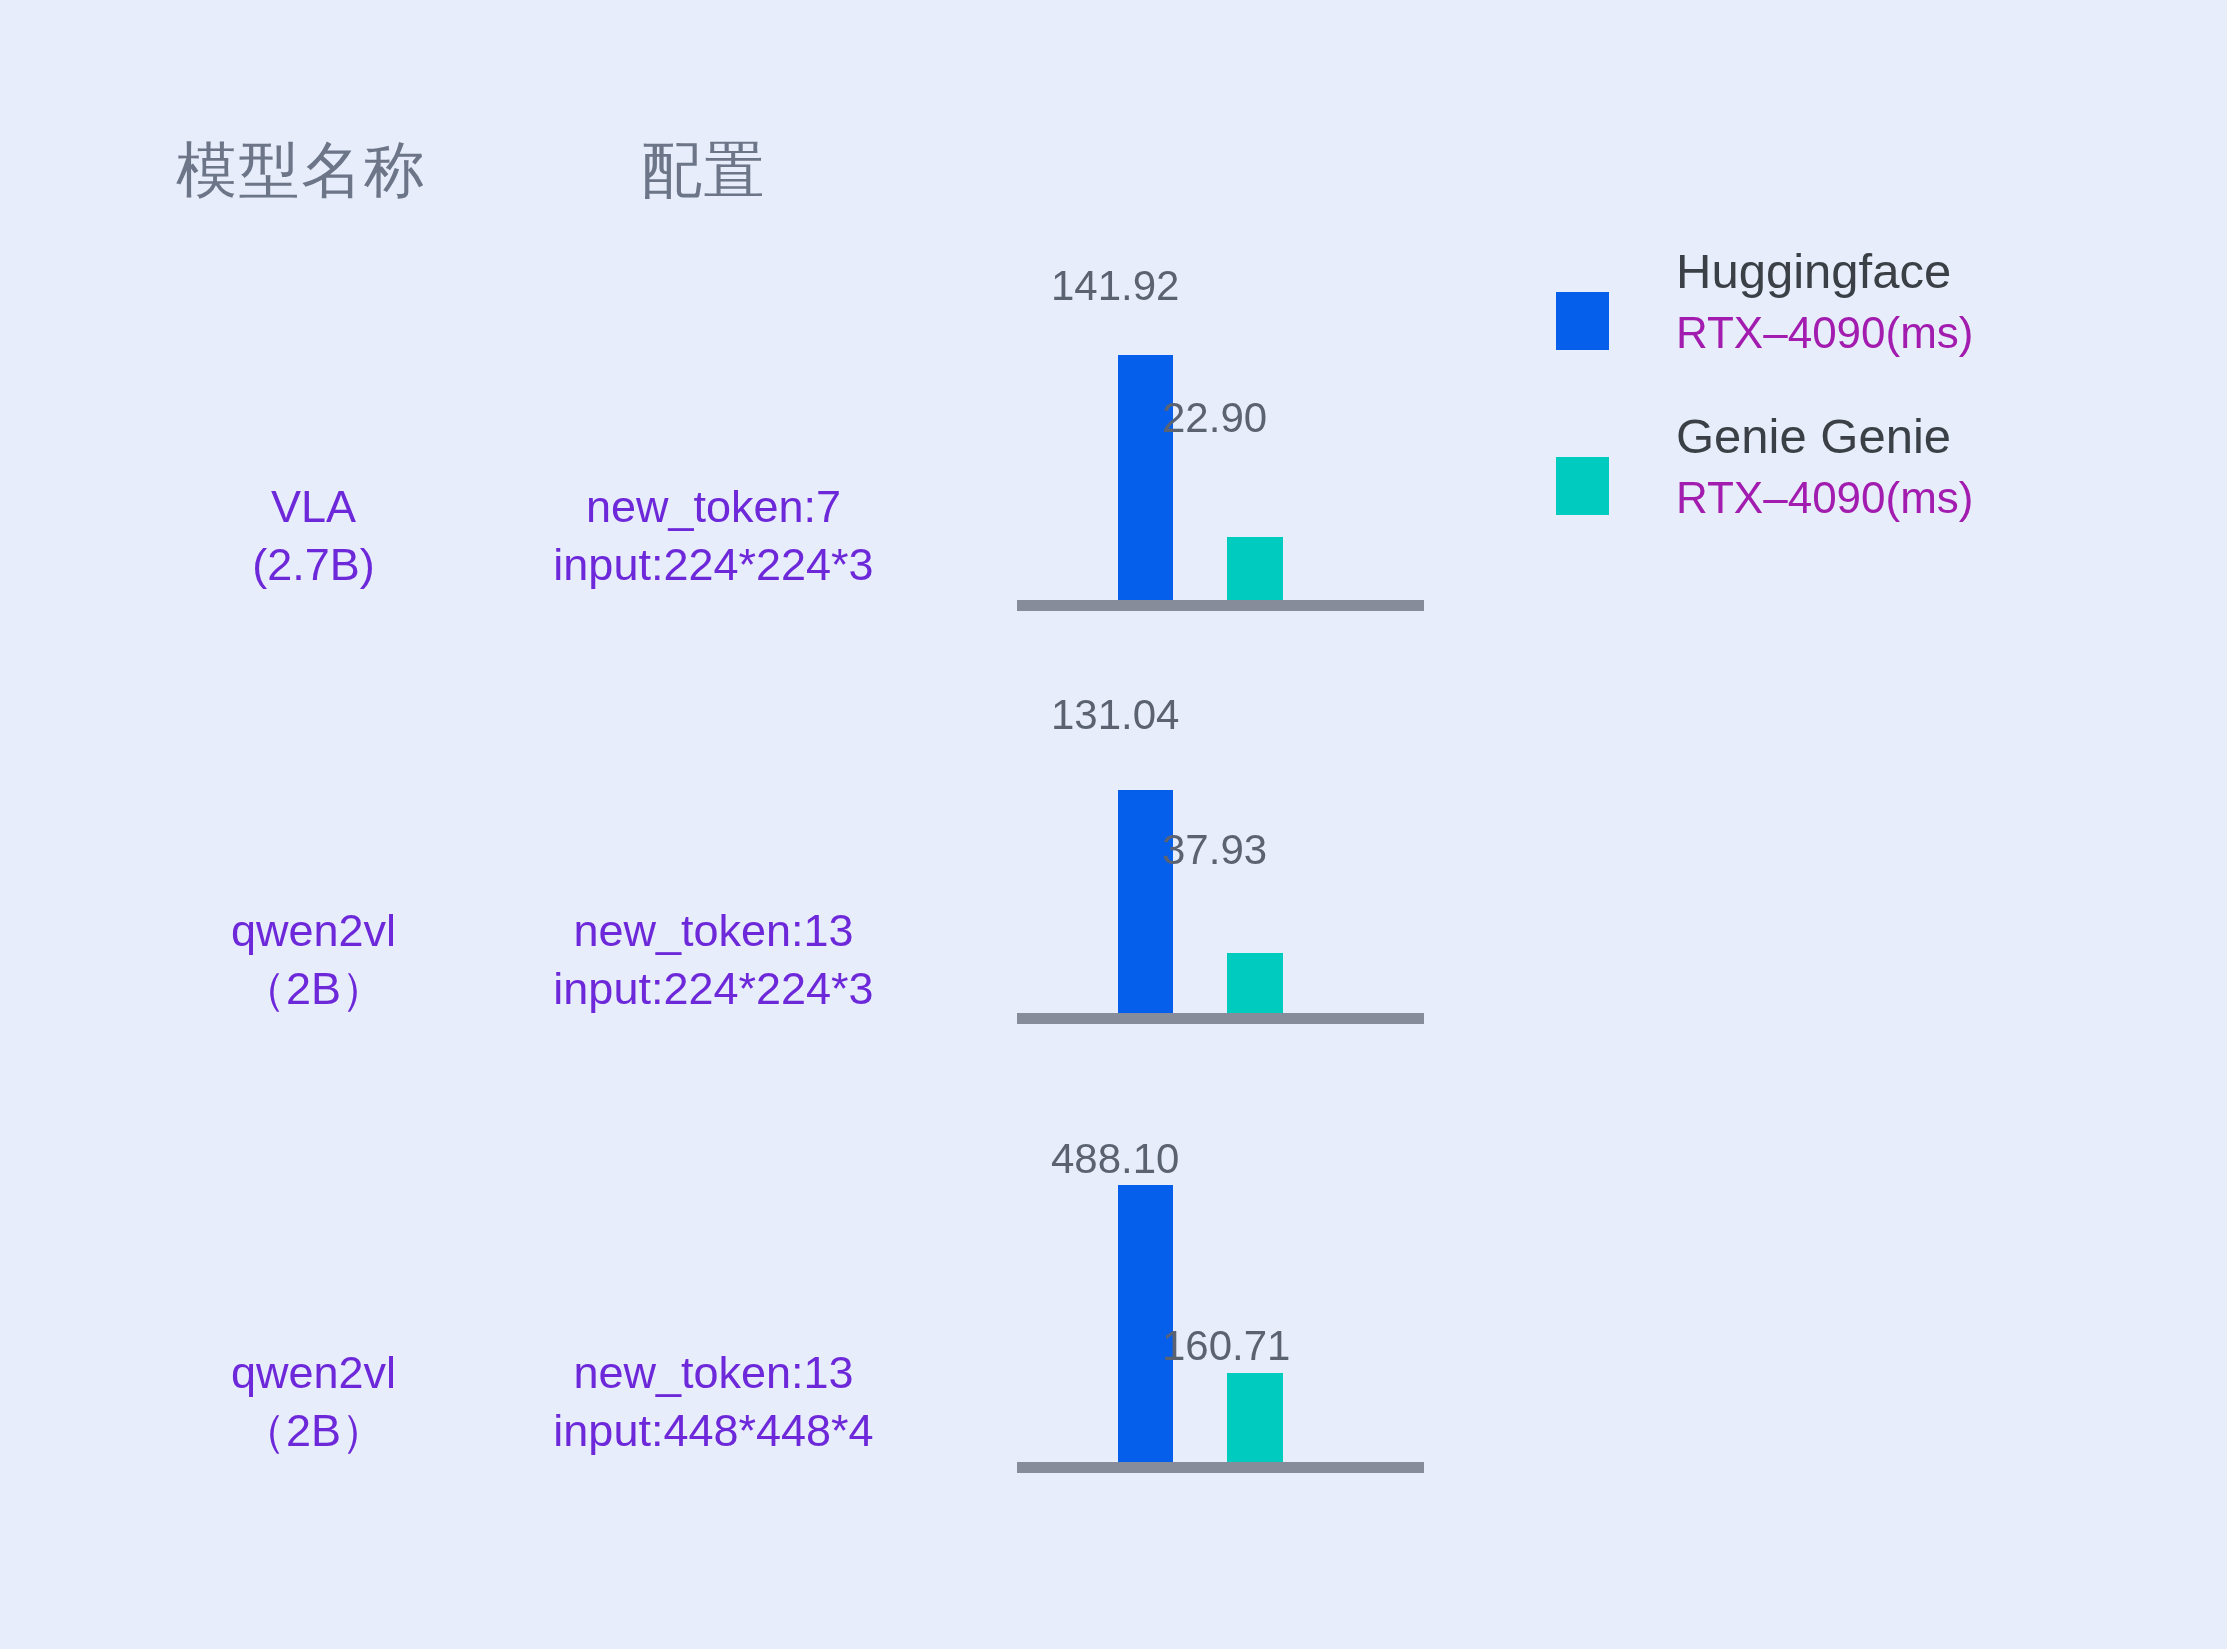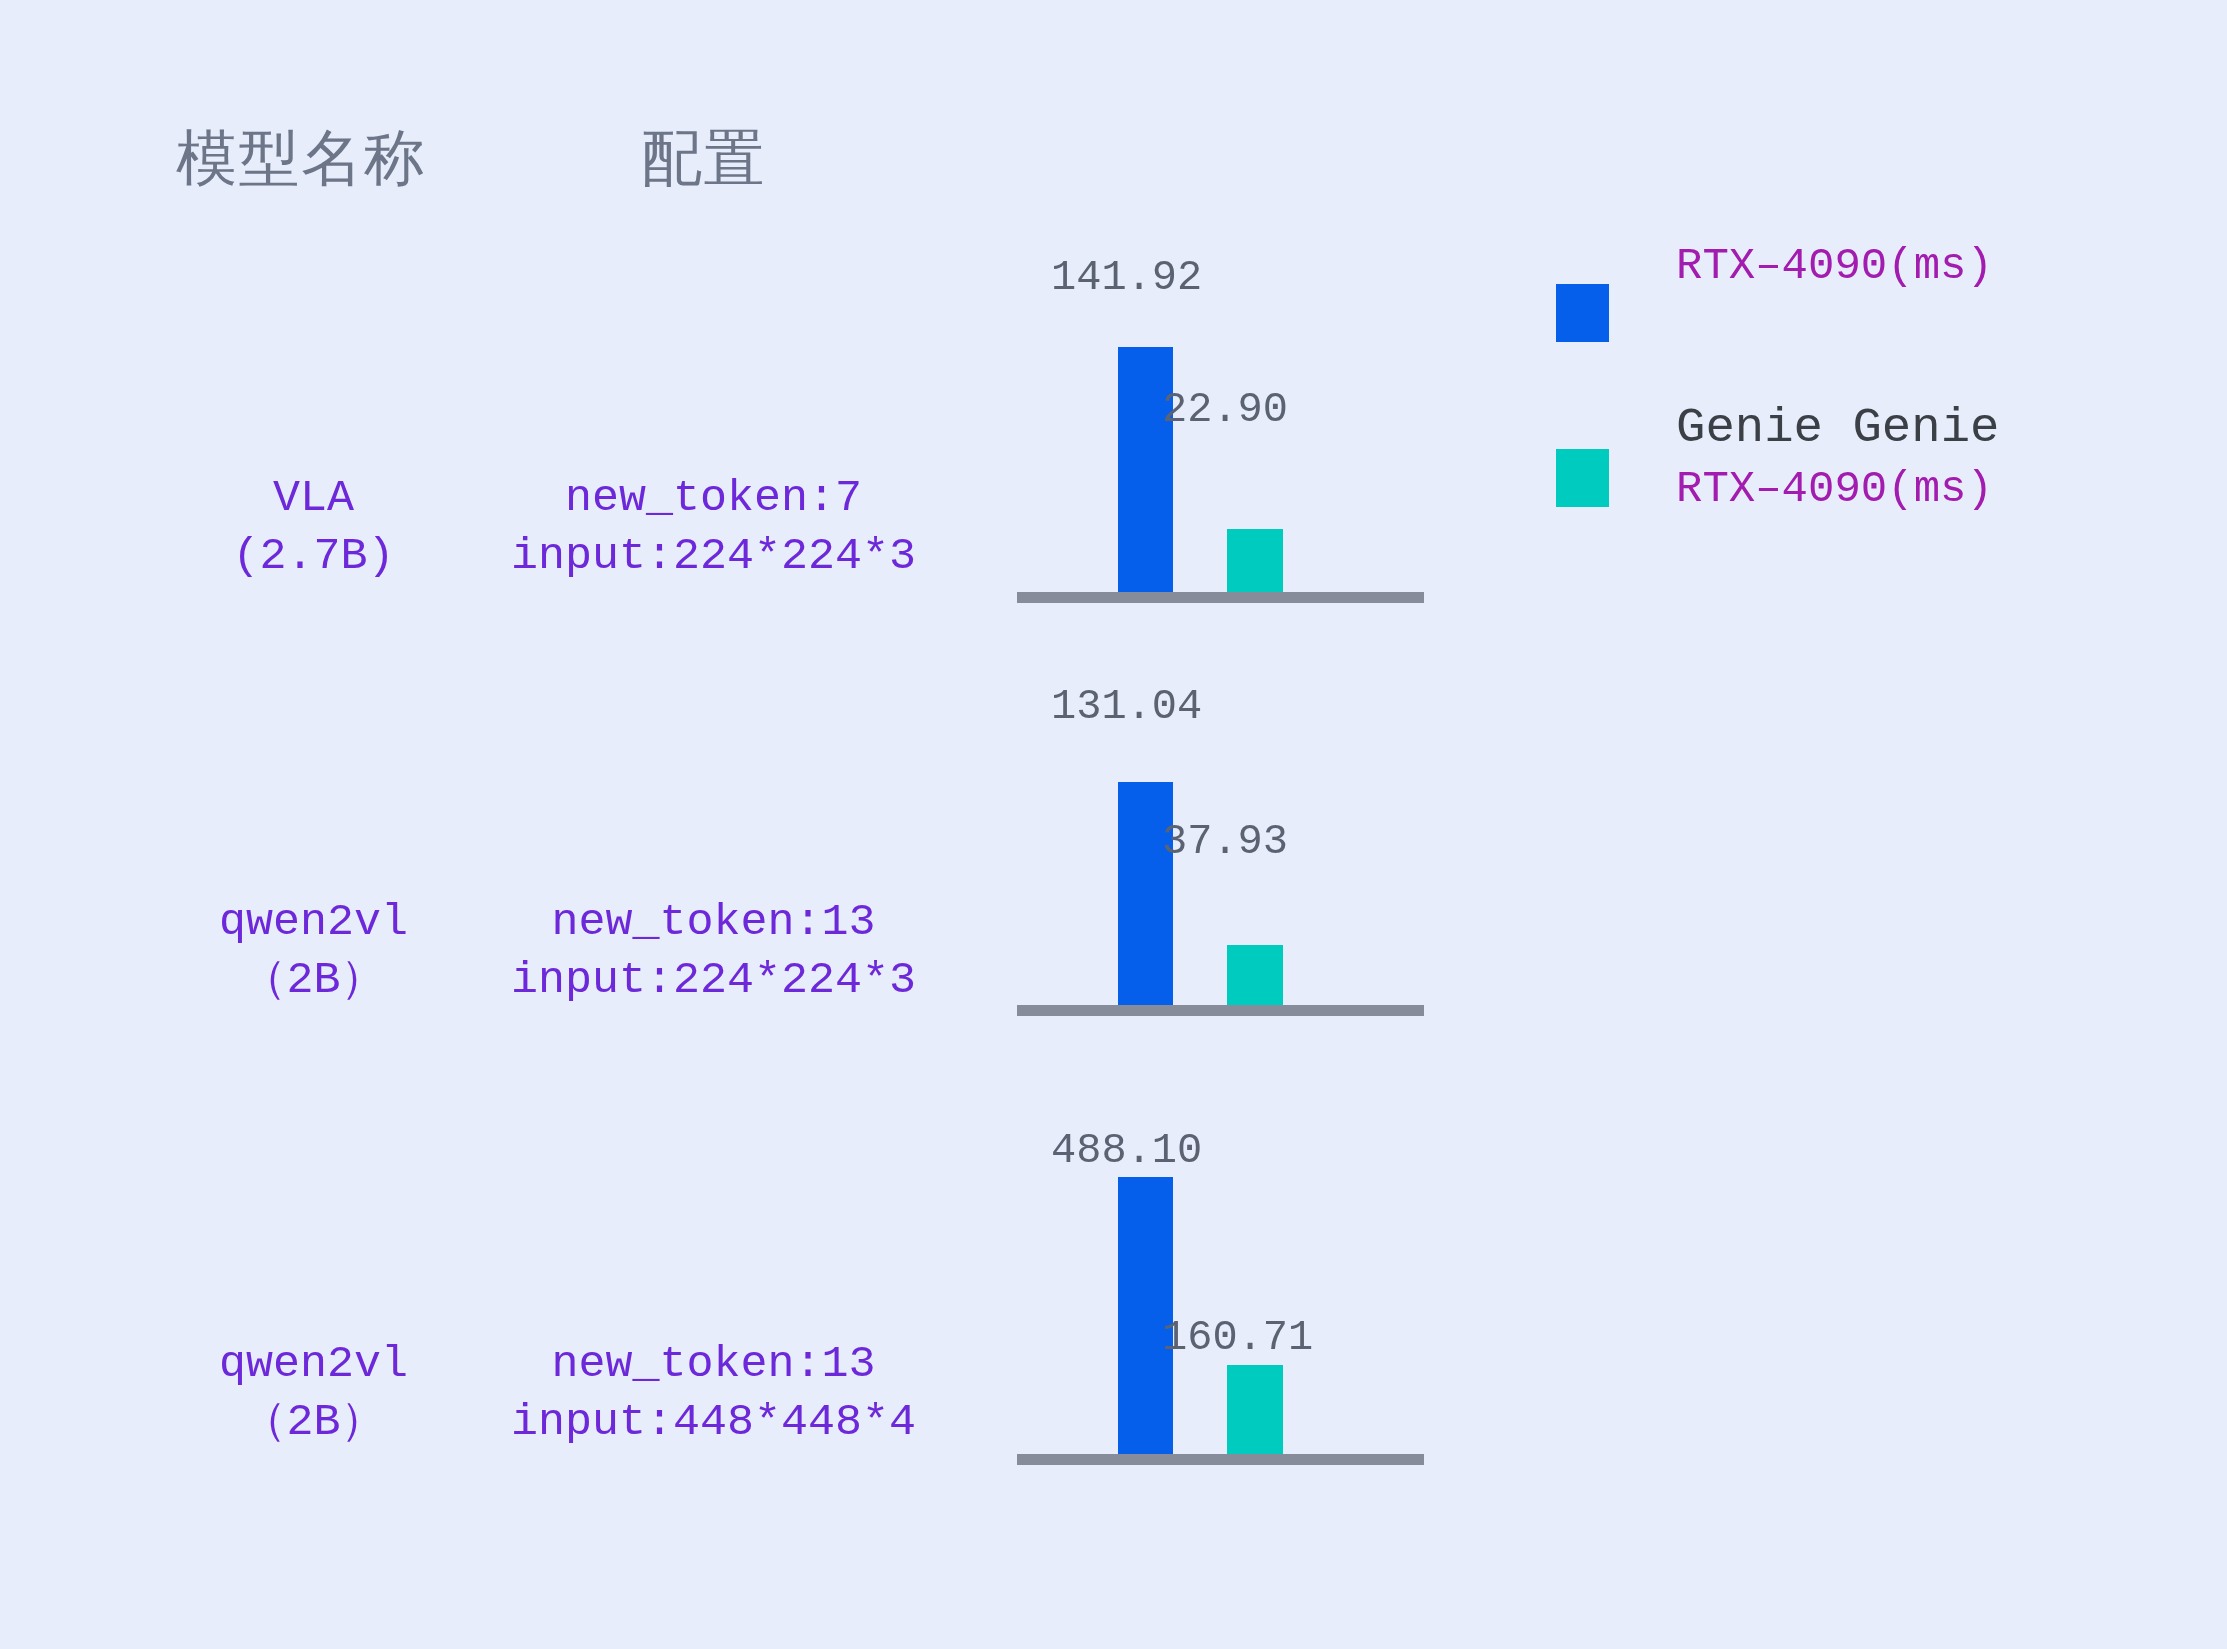--- a/index.html
+++ b/index.html
@@ -11,24 +11,23 @@
     height: 1649px;
     background: #e7edfa;
     font-family: "Liberation Sans", "DejaVu Sans", sans-serif;
     overflow: hidden;
     position: relative;
   }
 
   #stage {
     position: absolute;
     left: 0;
-    top: 0;
+    top: 8px;
     width: 2227px;
     height: 1577px;
-    font-family: Liberation Mono, monospace;
   }
 
   
   .col-header {
     position: absolute;
     font-size: 61px;
     font-weight: 400;
     color: #6d7688;
     letter-spacing: 1.6px;
     white-space: nowrap;
@@ -195,20 +194,21 @@
       <div class="bar gs" style="height:89px;"></div>
       <div class="bar-value hf" style="top:17px;">488.10</div>
       <div class="bar-value gs" style="top:204px;">160.71</div>
     </div>
   </div>
 
   <div id="legend">
     <div class="legend-item">
       <span class="legend-swatch hf"></span>
       <div class="legend-text">
+        <div class="legend-title">Huggingface</div>
         <div class="legend-sub">RTX–4090(ms)</div>
       </div>
     </div>
     <div class="legend-item">
       <span class="legend-swatch gs"></span>
       <div class="legend-text">
         <div class="legend-title">Genie Genie</div>
         <div class="legend-sub">RTX–4090(ms)</div>
       </div>
     </div>

